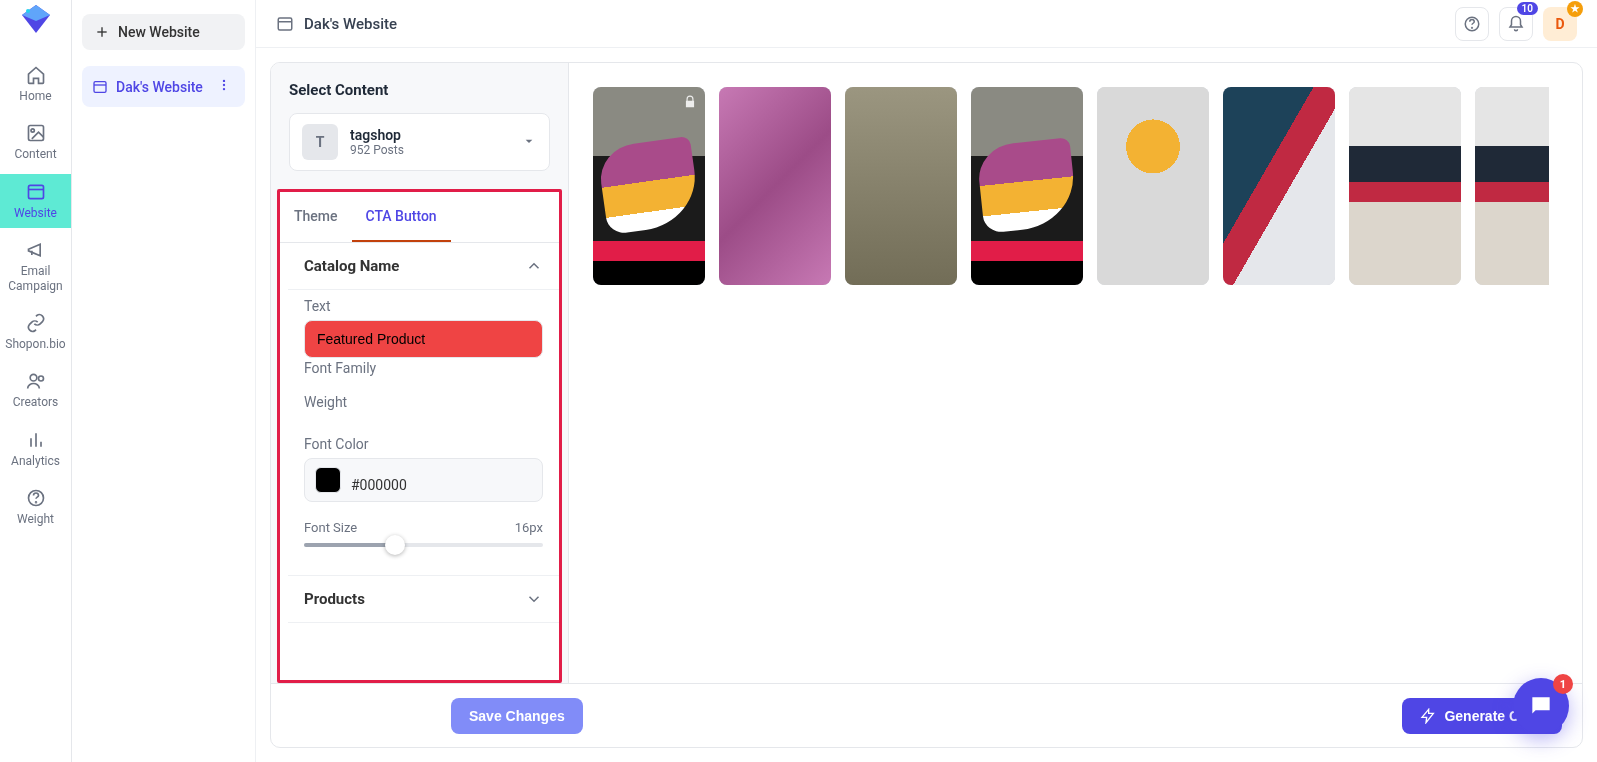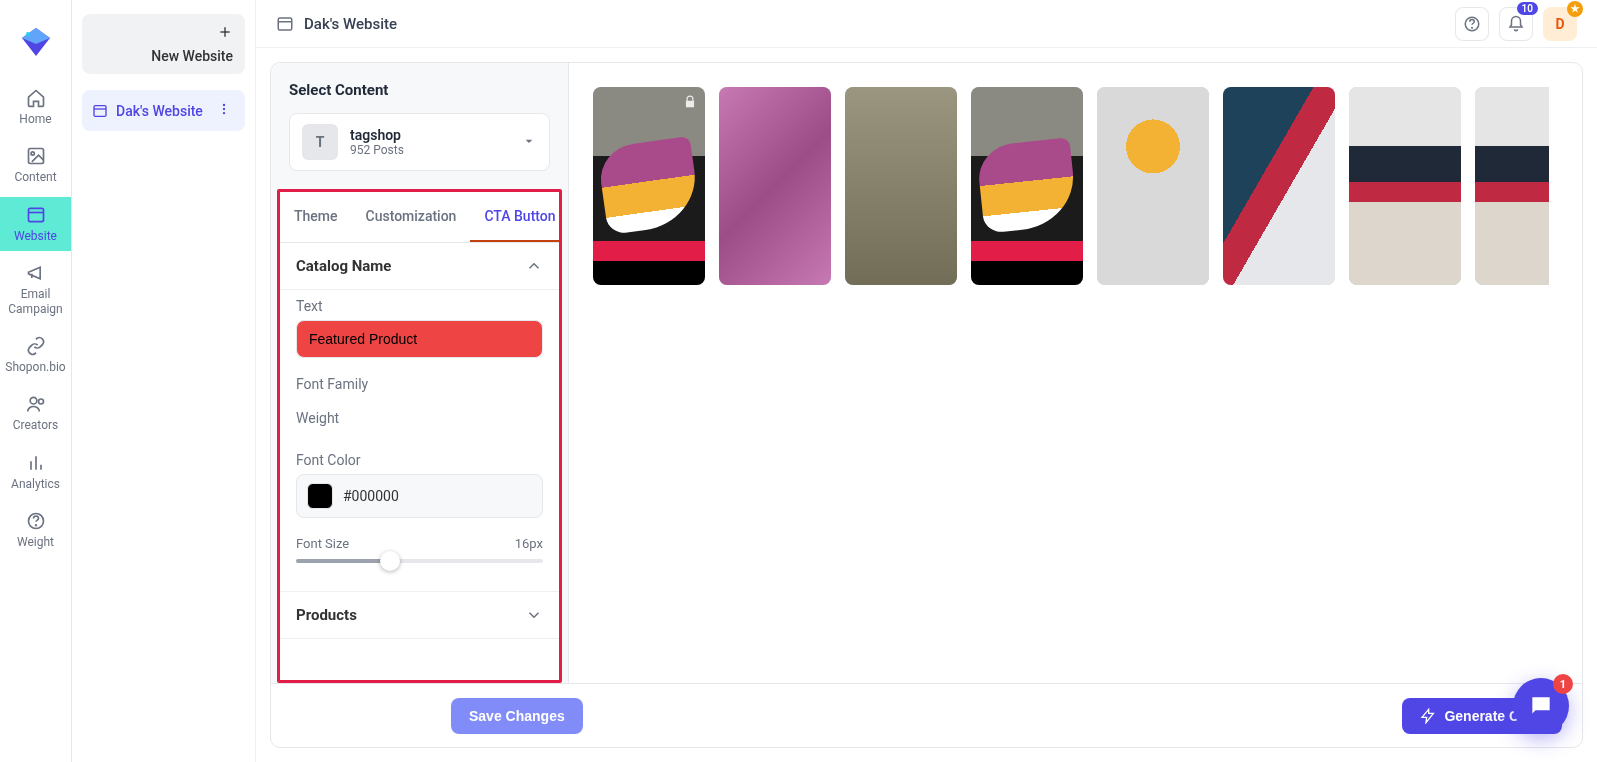--- a/index.html
+++ b/index.html
@@ -1,28 +1,28 @@
 <!DOCTYPE html>
 <html><head>
 <meta charset="utf-8">
 <style>
 * { margin: 0; padding: 0; box-sizing: border-box; }
 body { font-family: -apple-system, BlinkMacSystemFont, "Segoe UI", Roboto, sans-serif; font-size: 14px; color: #333; background: #fff; width: 1597px; height: 762px; overflow: hidden; position: relative; }
 .root { display: flex; height: 100%; }
 
 
-.rail { width: 72px; border-right: 1px solid #e5e7eb; display: flex; flex-direction: column; align-items: center; padding: 24px 0; gap: 4px; }
+.rail { width: 72px; border-right: 1px solid #e5e7eb; display: flex; flex-direction: column; align-items: center; padding: 1px 0; gap: 4px; }
 .logo { width: 36px; height: 36px; margin-bottom: 16px; }
 .rail-item { display: flex; flex-direction: column; align-items: center; gap: 4px; padding: 8px 0; width: 100%; cursor: pointer; color: #6b7280; font-size: 12px; text-align: center; line-height: 1.2; }
 .rail-item.active { color: #4f46e5; background: #5eead4; }
 .rail-item svg, .rail-icon { width: 20px; height: 20px; }
 
 
 .col2 { width: 184px; background: #fff; padding: 14px 10px; border-right: 1px solid #eef0f3; }
-.new-site { display: flex; align-items: flex-end; gap: 8px; background: #f1f2f4; border-radius: 8px; padding: 10px 12px; cursor: pointer; margin-bottom: 16px; font-weight: 500; flex-direction: column; }
+.new-site { display: flex; align-items: center; gap: 8px; background: #f1f2f4; border-radius: 8px; padding: 10px 12px; cursor: pointer; margin-bottom: 16px; font-weight: 500; }
 .site-row { display: flex; align-items: center; justify-content: space-between; background: #eef2ff; border-radius: 8px; padding: 8px 10px; color: #4f46e5; font-weight: 500; cursor: pointer; }
 .site-row-left { display: flex; align-items: center; gap: 8px; }
 .dots-btn { color: #4f46e5; padding: 4px; cursor: pointer; }
 
 
 .main { flex: 1; display: flex; flex-direction: column; }
 .topbar { height: 48px; display: flex; align-items: center; justify-content: space-between; padding: 0 20px; border-bottom: 1px solid #eef0f3; }
 .topbar-left { display: flex; align-items: center; gap: 10px; font-weight: 500; font-size: 15px; color: #374151; }
 .topbar-right { display: flex; align-items: center; gap: 10px; }
 .iconbtn { width: 34px; height: 34px; border: 1px solid #e5e7eb; border-radius: 8px; display: flex; align-items: center; justify-content: center; cursor: pointer; color: #6b7280; position: relative; }
@@ -42,32 +42,32 @@
 .feed-thumb { width: 36px; height: 36px; background: #e5e7eb; border-radius: 6px; display: flex; align-items: center; justify-content: center; font-weight: 700; color: #6b7280; }
 .feed-name { font-weight: 600; font-size: 14px; color: #1f2937; }
 .feed-sub { font-size: 12px; color: #6b7280; }
 .feed-chev { margin-left: auto; color: #6b7280; }
 
 .panel-tabs-region { border: 3px solid #e11d48; margin: 4px 6px 0 6px; background: #fff; border-radius: 2px; display: flex; flex-direction: column; flex: 1; overflow: hidden; }
 .tabs { display: flex; border-bottom: 1px solid #e5e7eb; }
 .tab { flex-shrink: 0; padding: 16px 14px; font-size: 14px; cursor: pointer; color: #6b7280; font-weight: 500; }
 .tab.active { color: #4f46e5; border-bottom: 2px solid #c2410c; }
 
-.scrollarea { flex: 1; overflow-y: auto; }
+.scrollarea { flex: 1; overflow-y: auto; padding-left: 8px; }
 .section-head { padding: 14px 16px; display: flex; align-items: center; justify-content: space-between; font-weight: 700; font-size: 15px; cursor: pointer; border-bottom: 1px solid #eef0f3; }
 .section-content { padding: 0 16px 16px; }
 .row-flex { display: flex; align-items: center; justify-content: space-between; padding: 14px 0 8px; }
 .lbl-strong { font-size: 14px; font-weight: 600; line-height: 1.4; color: #1f2937; }
 .info-i { display: inline-flex; width: 15px; height: 15px; background: #d1d5db; border-radius: 50%; color: #fff; align-items: center; justify-content: center; font-size: 10px; font-weight: 700; margin-left: 2px; }
 .toggle { width: 38px; height: 22px; background: #4f46e5; border-radius: 20px; position: relative; cursor: pointer; }
 .toggle::after { content: ""; position: absolute; right: 2px; top: 2px; width: 18px; height: 18px; background: #fff; border-radius: 50%; }
 .fld-label { font-size: 14px; color: #6b7280; margin-top: 8px; margin-bottom: 6px; }
 .text-input { width: 100%; border: 1px solid #e5e7eb; border-radius: 8px; padding: 10px 12px; font-size: 14px; background: #ef4444; }
 .select-input { width: 100%; border: 1px solid #e5e7eb; border-radius: 8px; padding: 10px 12px; font-size: 14px; background: #eef0f3; color: #6b7280; display: flex; justify-content: space-between; align-items: center; cursor: pointer; }
-.color-row { display: flex; align-items: center; gap: 10px; border: 1px solid #e5e7eb; border-radius: 8px; padding: 8px 10px; background: #f7f8fa; }
+.color-row { display: flex; align-items: flex-end; gap: 10px; border: 1px solid #e5e7eb; border-radius: 8px; padding: 8px 10px; background: #f7f8fa; }
 .swatch { width: 26px; height: 26px; border-radius: 6px; background: #000; border: 1px solid #e5e7eb; }
 .slider-row { display: flex; align-items: center; justify-content: space-between; font-size: 13px; color: #6b7280; margin-top: 18px; }
 .slider { position: relative; height: 4px; background: #e5e7eb; border-radius: 4px; margin-top: 8px; margin-bottom: 12px; }
 .slider-fill { position: absolute; left: 0; top: 0; height: 4px; background: #9ca3af; border-radius: 4px; width: 38%; }
 .slider-thumb { position: absolute; top: 50%; left: 38%; transform: translate(-50%, -50%); width: 20px; height: 20px; background: #fff; border-radius: 50%; box-shadow: 0 1px 4px rgba(0,0,0,0.3); cursor: pointer; }
 
 
 .preview { flex: 1; padding: 24px; display: flex; gap: 14px; align-items: flex-start; overflow: hidden; }
 .thumb { width: 112px; height: 198px; border-radius: 8px; background: #d1d5db; position: relative; overflow: hidden; flex-shrink: 0; }
 .thumb.partial { width: 74px; border-radius: 8px 0 0 8px; }
@@ -241,37 +241,36 @@
                   <svg width="16" height="16" viewBox="0 0 24 24" fill="currentColor">
                       <path d="M7 10l5 5 5-5z"></path>
                     </svg>
                 </div>
               </div>
             </div>
 
             <div class="panel-tabs-region">
               <div class="tabs">
                 <div class="tab">Theme</div>
-                <div class="tab">Customization</div>
                 <div class="tab active">CTA Button</div>
               </div>
 
               <div class="scrollarea">
                 <div class="section-head">
                   <span>Catalog Name</span>
                   <svg width="18" height="18" viewBox="0 0 24 24" fill="none" stroke="#6b7280" stroke-width="2">
                       <path d="M6 15l6-6 6 6"></path>
                     </svg>
                 </div>
                 <div class="section-content">
 
                   <div class="fld-label">Text</div>
                   <input class="text-input" value="Featured Product" style="">
 
-                  <div class="fld-label" style="margin-top:18px">Font Family</div>
+                  <div class="fld-label" style="margin-top:2px">Font Family</div>
 
                   <div class="fld-label" style="margin-top:18px">Weight</div>
 
                   <div class="fld-label" style="margin-top:26px">Font Color</div>
                   <div class="color-row">
                     <div class="swatch"></div>
                     <span>#000000</span>
                   </div>
 
                   <div class="slider-row">

